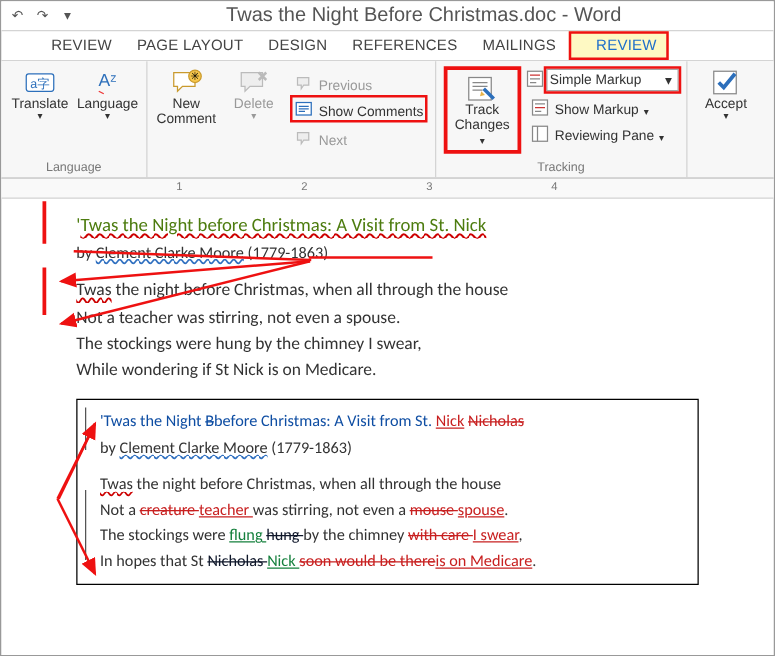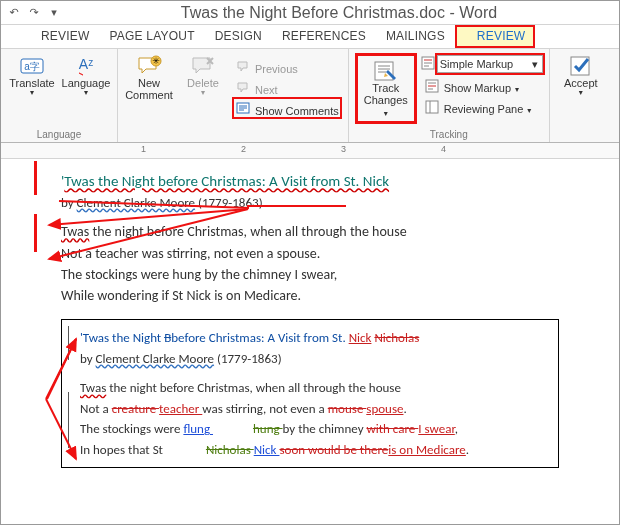--- a/index.html
+++ b/index.html
@@ -130,41 +130,41 @@
   }
   .ruler .rn { position:absolute; top:1px; }
   .page {
     position:relative;
     padding: 10px 60px 10px 60px;
     font-family: Calibri, "Segoe UI", sans-serif;
     font-size: 14px;
     line-height: 1.3;
   }
   .para { margin: 3px 0; }
-  .title-line { color:#0f766e; font-size:15px; }
+  .title-line { color:#4d7c0f; font-size:15px; }
   .title-line .wavy { text-decoration: underline wavy #c00; }
   .byline { font-size:13px; }
   .byline .wavy { text-decoration: underline wavy #3070c0; }
   .changebar {
     position:absolute;
     left:-18px;
     width:0;
     border-left: 3px solid #e11;
   }
   .inset {
     border: 1px solid #000;
     padding: 6px 8px 6px 18px;
     margin-top: 14px;
     position:relative;
   }
   .inset .para { font-size:13px; line-height:1.35; }
   .ins { color:#c82020; text-decoration:underline; }
-  .insblue { color:#1d4ed8; text-decoration:underline;text-align:center; }
+  .insblue { color:#15803d; text-decoration:underline;text-align:center; }
   .del { color:#c82020; text-decoration:line-through; }
-  .delblue { color:#4d7c0f; text-decoration:line-through;margin-left:40px; }
+  .delblue { color:#0f172a; text-decoration:line-through; }
   .cb2 {
     position:absolute;
     left:6px;
     width:0;
     border-left: 1px solid #555;
   }
   .cb2b {
     position:absolute;
     left:6px;
     width:0;
@@ -251,38 +251,38 @@
       </div>
       <div class="stack" style="padding-top:2px">
         <div class="smallcmd disabled">
           <span class="ico">
               <svg width="14" height="14">
                 <path d="M2 2 H11 V8 H7 L5 11 V8 H2 Z" fill="#eee" stroke="#bbb"></path>
               </svg>
             </span>
           <span>Previous</span>
         </div>
-        <div class="smallcmd disabled">
-          <span class="ico">
-              <svg width="14" height="14">
-                <path d="M2 2 H11 V8 H7 L5 11 V8 H2 Z" fill="#eee" stroke="#bbb"></path>
-              </svg>
-            </span>
-          <span>Next</span>
-        </div>
         <div class="smallcmd hl">
           <span class="ico">
               <svg width="14" height="14">
                 <rect x="1" y="1" width="12" height="10" fill="#fff" stroke="#2c6fbb"></rect>
                 <line x1="3" y1="4" x2="11" y2="4" stroke="#2c6fbb"></line>
                 <line x1="3" y1="6" x2="11" y2="6" stroke="#2c6fbb"></line>
                 <line x1="3" y1="8" x2="8" y2="8" stroke="#2c6fbb"></line>
               </svg>
             </span>
           <span>Show Comments</span>
+        </div>
+        <div class="smallcmd disabled">
+          <span class="ico">
+              <svg width="14" height="14">
+                <path d="M2 2 H11 V8 H7 L5 11 V8 H2 Z" fill="#eee" stroke="#bbb"></path>
+              </svg>
+            </span>
+          <span>Next</span>
         </div>
       </div>
     </div>
   </div>
 
   <div class="group">
     <div class="row">
       <div class="track-wrap">
         <div class="bigbtn" style="width:52px">
           <div class="ico">

